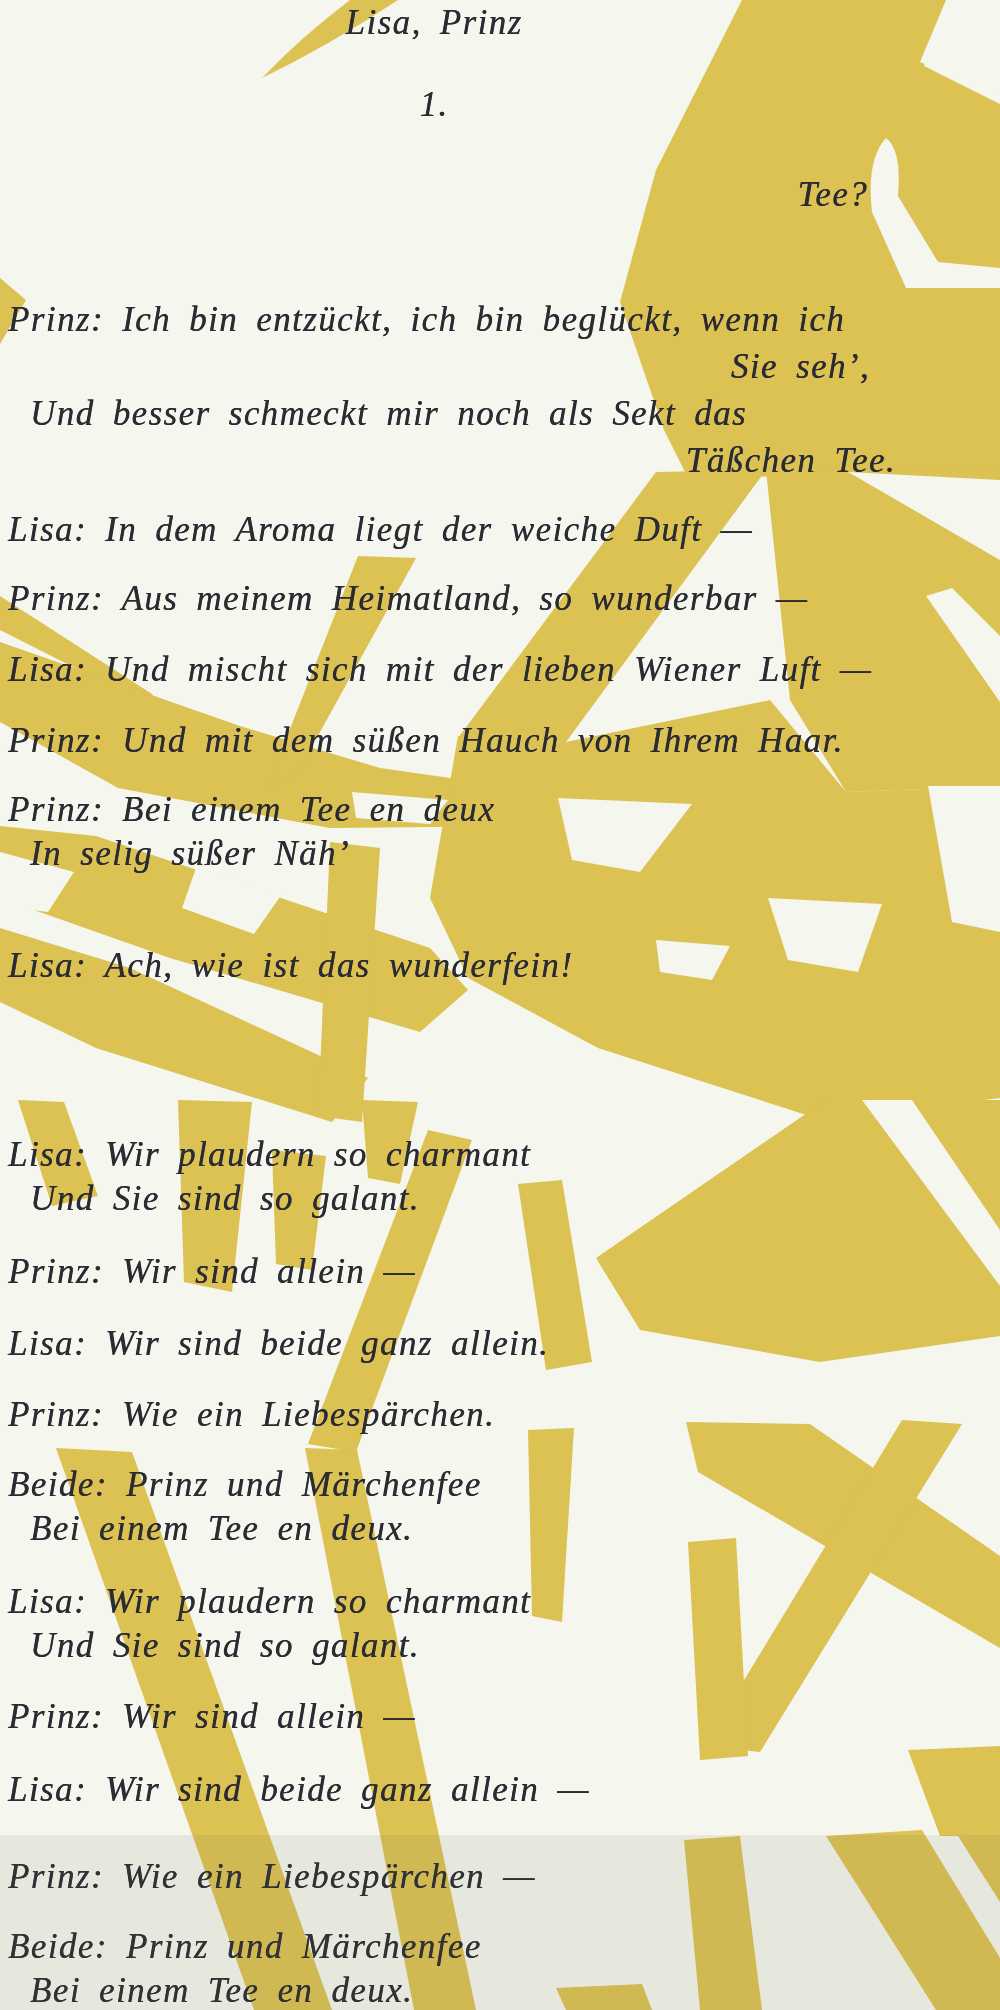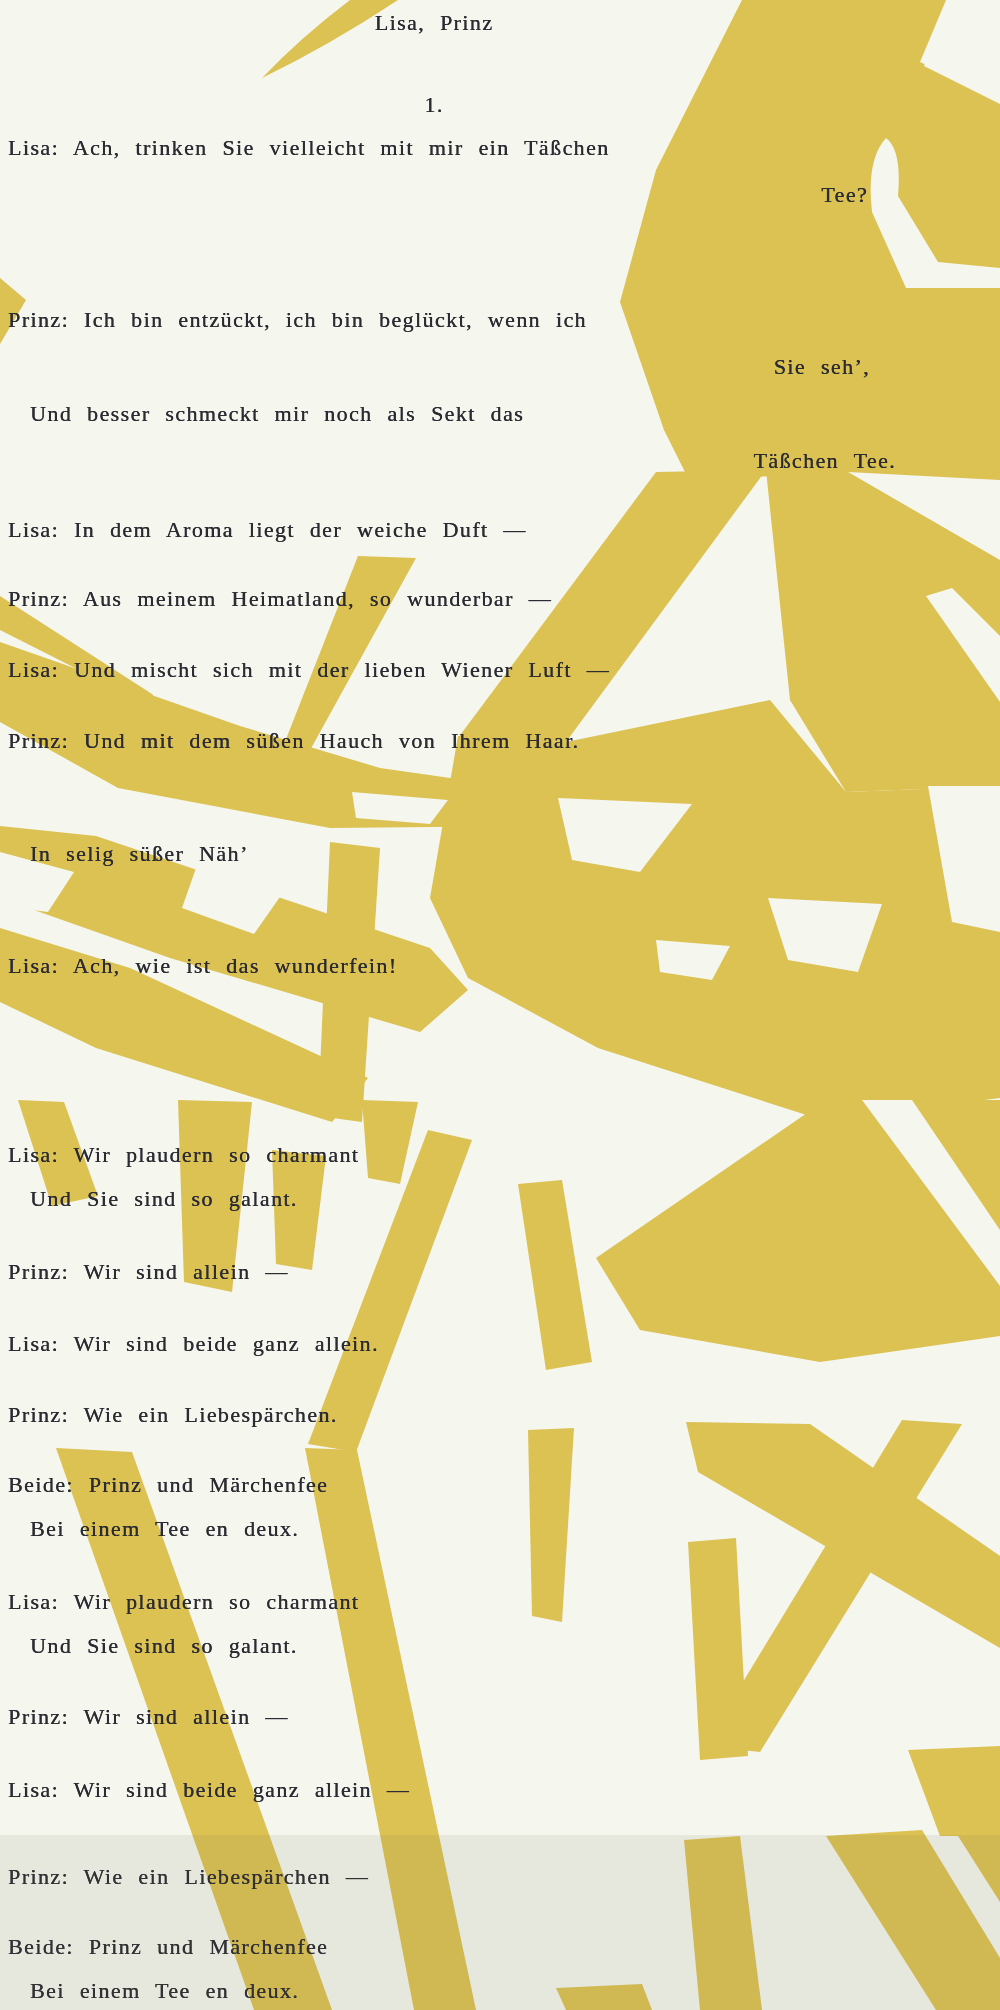--- a/index.html
+++ b/index.html
@@ -5,23 +5,24 @@
   html,body{margin:0;padding:0;}
   body{
     width:1000px;height:2010px;position:relative;overflow:hidden;
     background:#f5f6ee;
     font-family:"Liberation Serif","DejaVu Serif",serif;
   }
   .page{position:absolute;inset:0;}
   svg.bamboo{position:absolute;left:0;top:0;z-index:1;}
   .textlayer{position:absolute;inset:0;z-index:2;color:#2b2c33;}
   .line{
-    position:absolute;font-size:22px;line-height:34px;
+    position:absolute;font-size:35px;line-height:34px;
     letter-spacing:1.4px;word-spacing:8px;white-space:nowrap;
     text-shadow:0.3px 0 0 currentColor;
+    font-style:italic;
   }
   .center{left:0;width:868px;text-align:center;}
   .shade{
     position:absolute;left:0;right:0;top:1835px;height:175px;
     background:rgba(105,110,80,0.10);z-index:3;pointer-events:none;
   }
 </style>
 </head>
 <body>
 
@@ -74,30 +75,30 @@
       <path d="M928,786 L1000,786 L1000,932 L952,922 Z"></path>
       <path d="M656,940 L730,946 L712,980 L660,972 Z"></path>
       <path d="M862,1100 L912,1100 L1000,1230 L1000,1286 Z"></path>
     </g>
   </svg>
 
   <div class="textlayer">
     <div class="line center" style="top:6px">Lisa, Prinz</div>
     <div class="line center" style="top:88px">1.</div>
 
-    <div class="line" style="top:131px;left:8px">Lisa: Ach, trinken Sie vielleicht mit mir ein Täßchen</div>
     <div class="line" style="top:178px;right:132px">Tee?</div>
     <div class="line" style="top:303px;left:8px">Prinz: Ich bin entzückt, ich bin beglückt, wenn ich</div>
     <div class="line" style="top:350px;right:130px">Sie seh’,</div>
     <div class="line" style="top:397px;left:30px">Und besser schmeckt mir noch als Sekt das</div>
     <div class="line" style="top:444px;right:104px">Täßchen Tee.</div>
     <div class="line" style="top:513px;left:8px">Lisa: In dem Aroma liegt der weiche Duft —</div>
     <div class="line" style="top:582px;left:8px">Prinz: Aus meinem Heimatland, so wunderbar —</div>
     <div class="line" style="top:653px;left:8px">Lisa: Und mischt sich mit der lieben Wiener Luft —</div>
     <div class="line" style="top:724px;left:8px">Prinz: Und mit dem süßen Hauch von Ihrem Haar.</div>
+    <div class="line" style="top:793px;left:8px">Prinz: Bei einem Tee en deux</div>
     <div class="line" style="top:837px;left:30px">In selig süßer Näh’</div>
     <div class="line" style="top:949px;left:8px">Lisa: Ach, wie ist das wunderfein!</div>
     <div class="line" style="top:1138px;left:8px">Lisa: Wir plaudern so charmant</div>
     <div class="line" style="top:1182px;left:30px">Und Sie sind so galant.</div>
     <div class="line" style="top:1255px;left:8px">Prinz: Wir sind allein —</div>
     <div class="line" style="top:1398px;left:8px">Prinz: Wie ein Liebespärchen.</div>
     <div class="line" style="top:1327px;left:8px">Lisa: Wir sind beide ganz allein.</div>
     <div class="line" style="top:1468px;left:8px">Beide: Prinz und Märchenfee</div>
     <div class="line" style="top:1512px;left:30px">Bei einem Tee en deux.</div>
     <div class="line" style="top:1585px;left:8px">Lisa: Wir plaudern so charmant</div>

